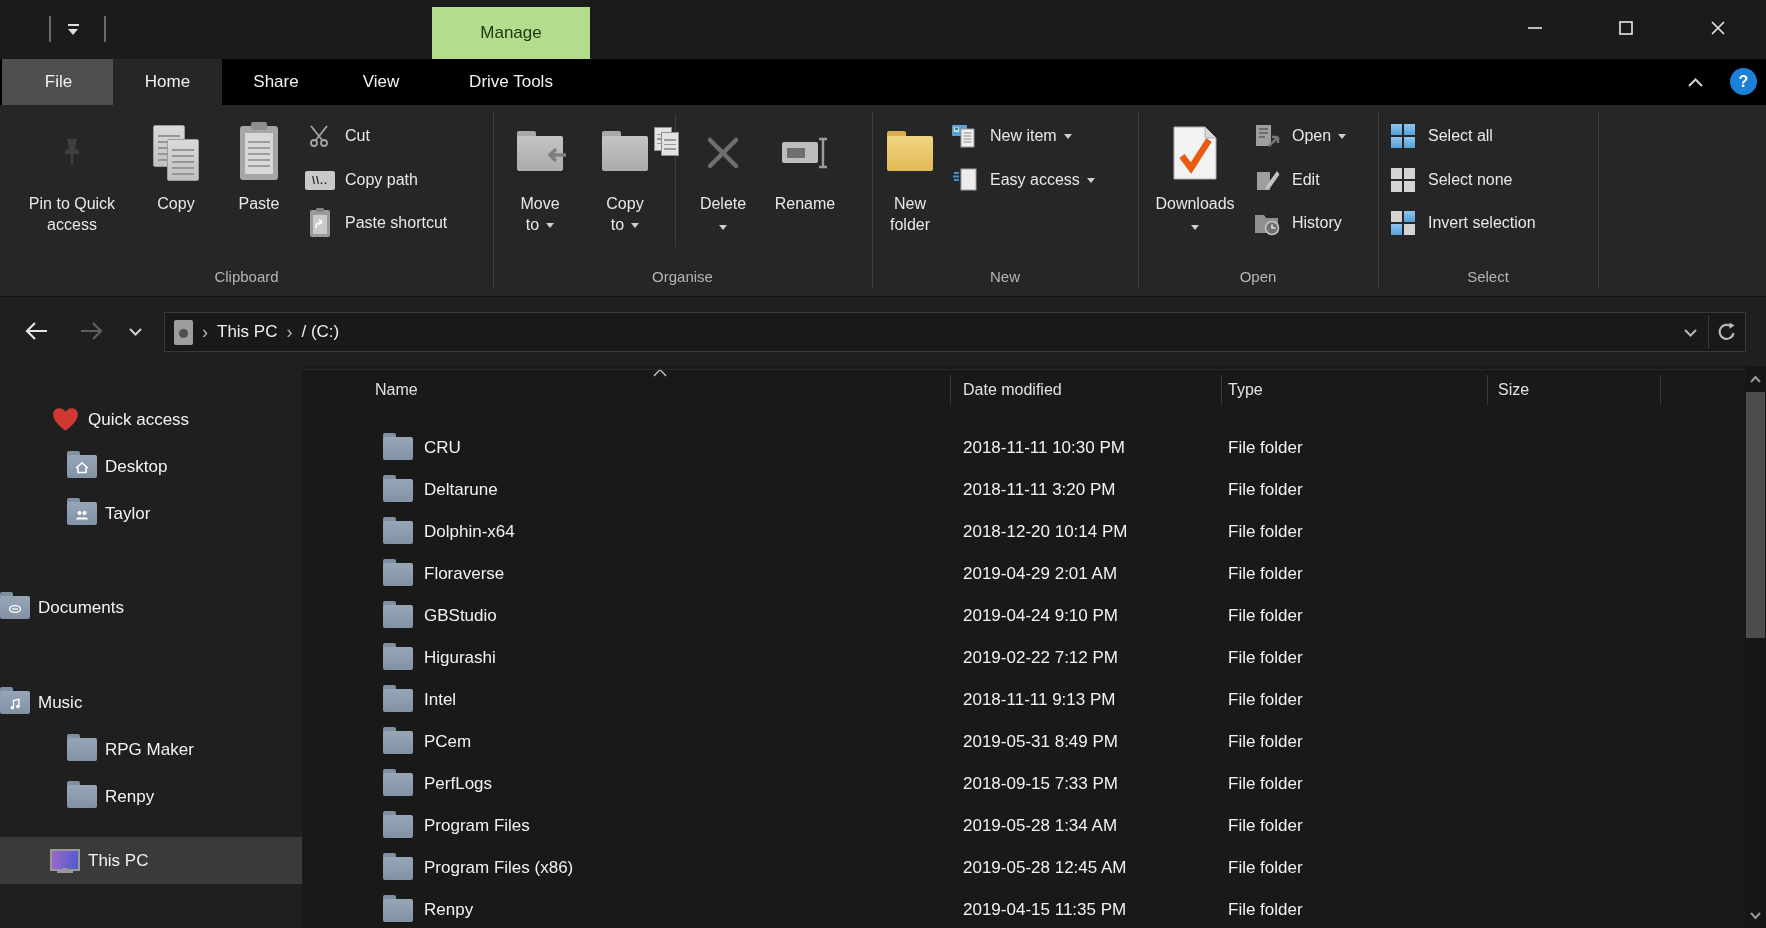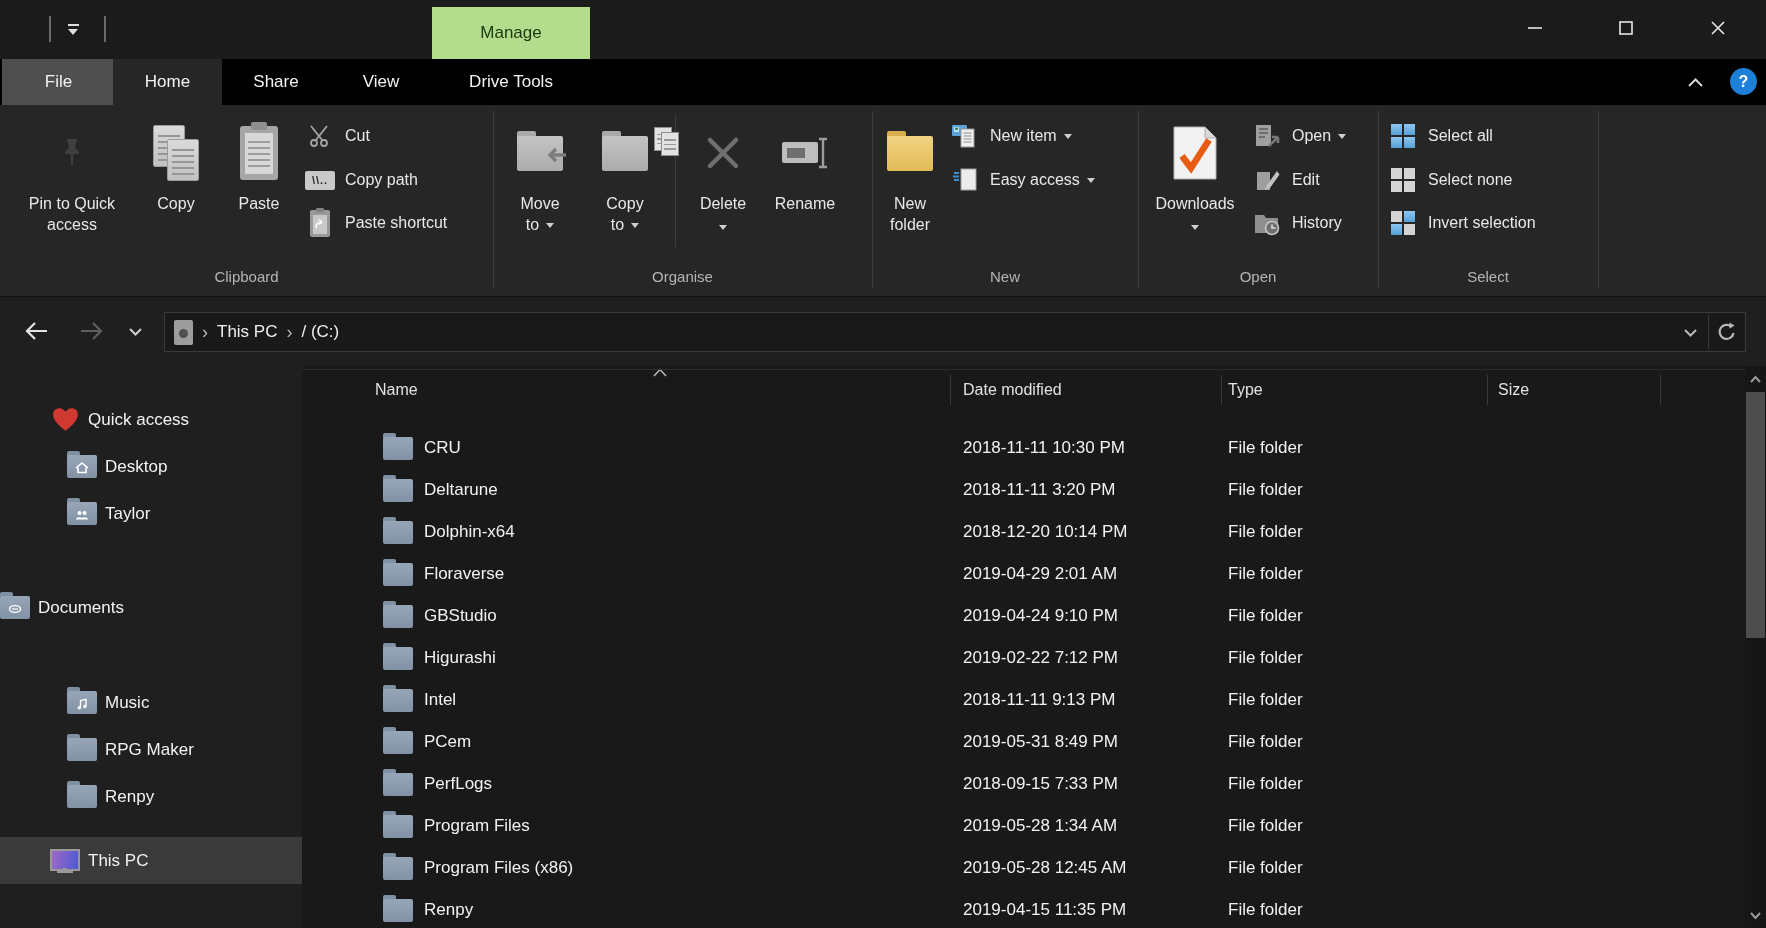--- a/index.html
+++ b/index.html
@@ -484,21 +484,21 @@
               <span class="ovl">
           <svg width="14" height="10">
                   <ellipse cx="7" cy="5" rx="5.5" ry="3.4" fill="none" stroke="#fff" stroke-width="1.4"></ellipse>
                   <path d="M4 5 h6" stroke="#fff" stroke-width="1.2"></path>
                 </svg>
         </span>
             </span>
           </span>
         <span>Documents</span>
       </div>
-      <div class="sideitem" style="top:313px;padding-left:67px">
+      <div class="sideitem" style="top:313px;">
         <span class="sic">
             <span class="sfold">
               <span class="ovl">
           <svg width="11" height="12">
                   <path d="M3.5 9.5 V2.5 l5.5 -1.2 v7" stroke="#fff" stroke-width="1.4" fill="none"></path>
                   <circle cx="2.3" cy="9.7" r="1.7" fill="#fff"></circle>
                   <circle cx="7.8" cy="8.5" r="1.7" fill="#fff"></circle>
                 </svg>
         </span>
             </span>

